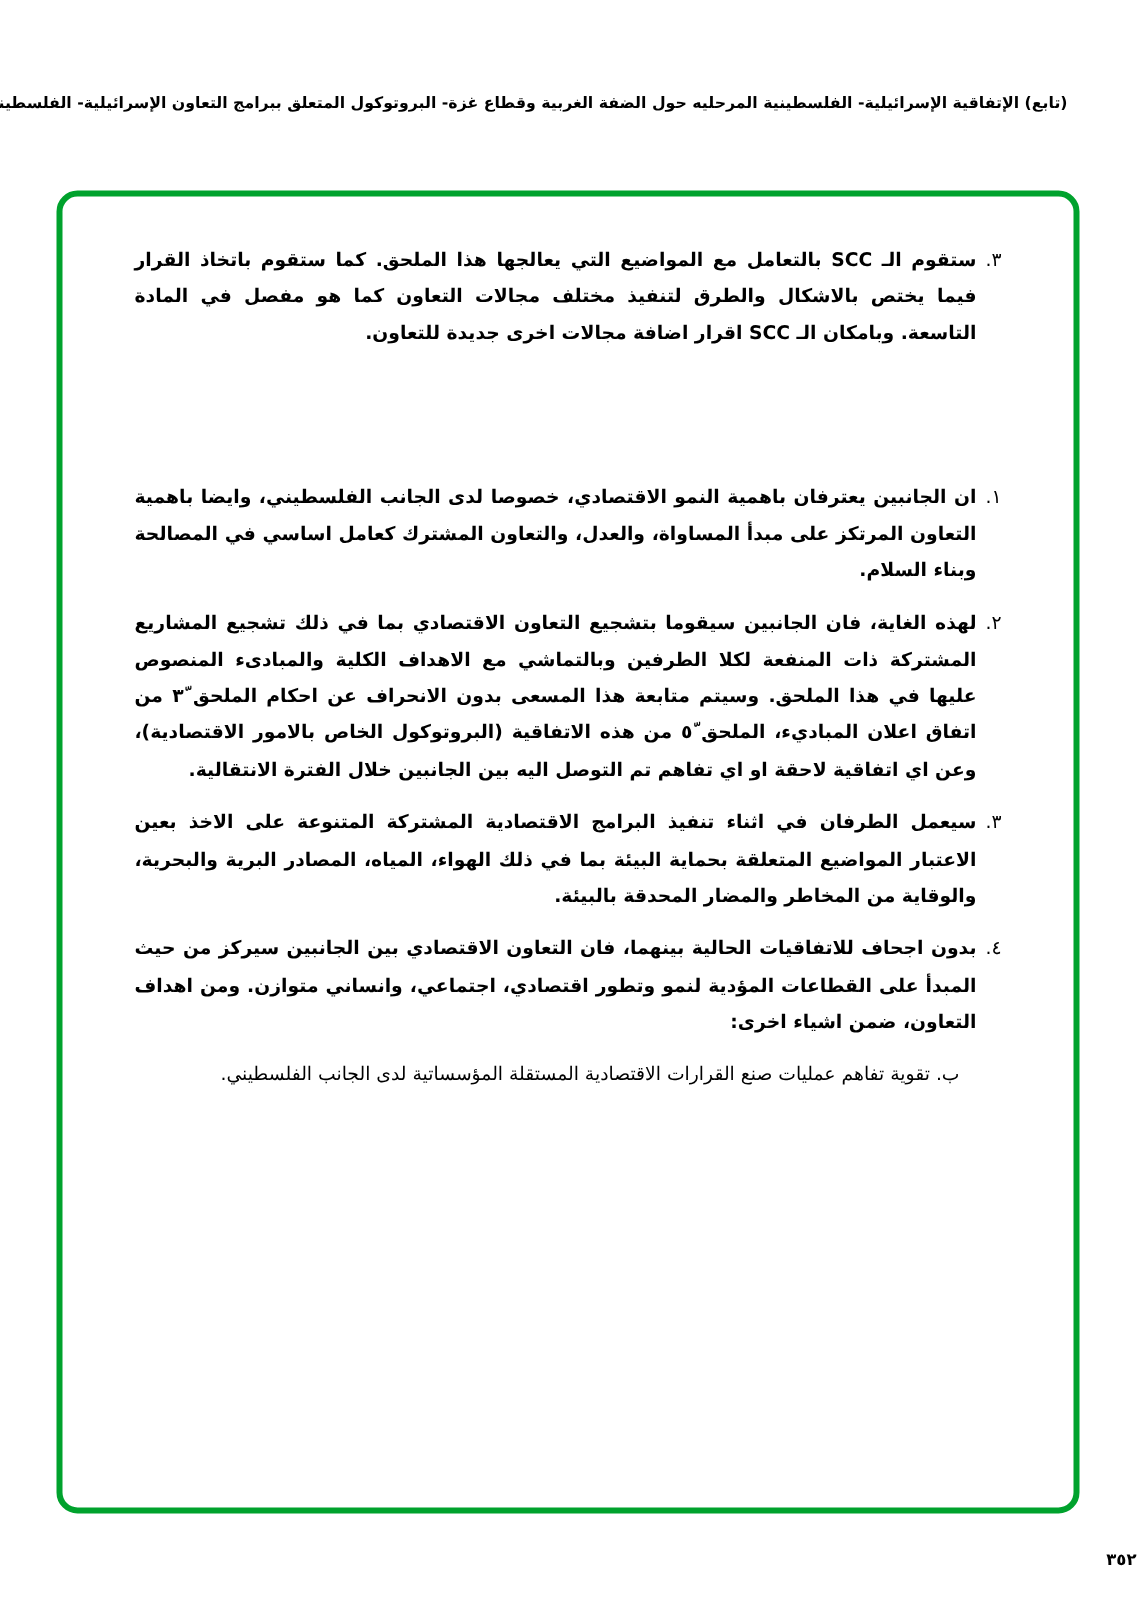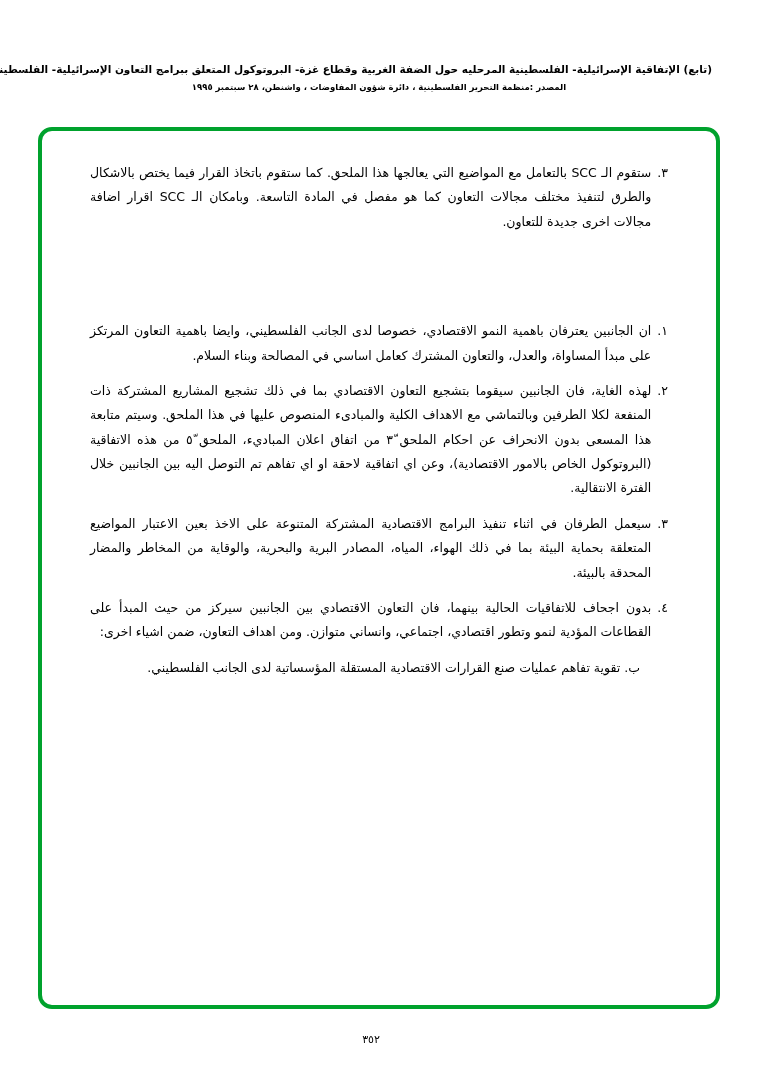--- a/index.html
+++ b/index.html
@@ -78,20 +78,21 @@
     color: #000;
     white-space: nowrap;
   }
   .num-body {
     flex: 1 1 auto;
     font-size: 12.5px;
     line-height: 1.95;
     color: #000;
     text-align: justify;
     text-justify: inter-word;
+    font-weight: bold;
   }
   .spacer-lg { height: 44px; }
   .spacer-md { height: 30px; }
   .article-heading {
     font-size: 13px;
     line-height: 2.0;
     text-align: center;
     color: #000;
     margin-right: 58px;
   }
@@ -106,35 +107,34 @@
     font-size: 12.5px;
     line-height: 1.95;
     color: #000;
     padding-right: 28px;
     margin-bottom: 2px;
   }
   .page-number {
     position: absolute;
     bottom: 32px;
     left: 0;
-    right: 16px;
-    text-align: center;
+    right: 0;
+    text-align: right;
     font-size: 11px;
-    font-weight: normal;
+    font-weight: bold;
     color: #000;
   }
 </style>
 </head>
 <body>
 
 <div class="page">
 
   <div class="header-block">
     <div class="header-title">(تابع) الإتفاقية الإسرائيلية- الفلسطينية المرحليه حول الضفة الغربية وقطاع غزة- البروتوكول المتعلق ببرامج التعاون الإسرائيلية- الفلسطينية</div>
-    <div class="header-source">المصدر :منظمة التحرير الفلسطينية ، دائرة شؤون المفاوضات ، واشنطن، ٢٨ سبتمبر ١٩٩٥</div>
   </div>
 
   <div class="frame">
     <div class="content">
 
       <div class="num-item">
         <div class="num-marker">٣.</div>
         <div class="num-body">ستقوم الـ SCC بالتعامل مع المواضيع التي يعالجها هذا الملحق. كما ستقوم باتخاذ القرار فيما يختص بالاشكال والطرق لتنفيذ مختلف مجالات التعاون كما هو مفصل في المادة التاسعة. وبامكان الـ SCC اقرار اضافة مجالات اخرى جديدة للتعاون.</div>
       </div>
 

